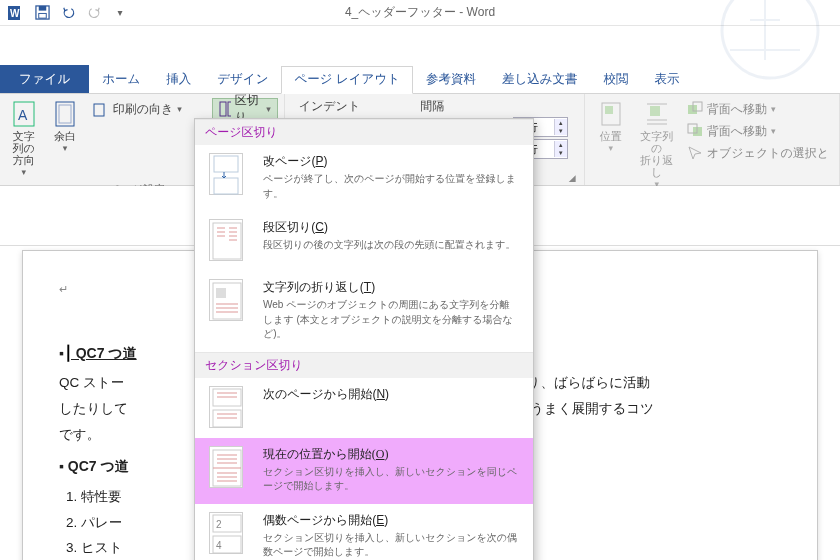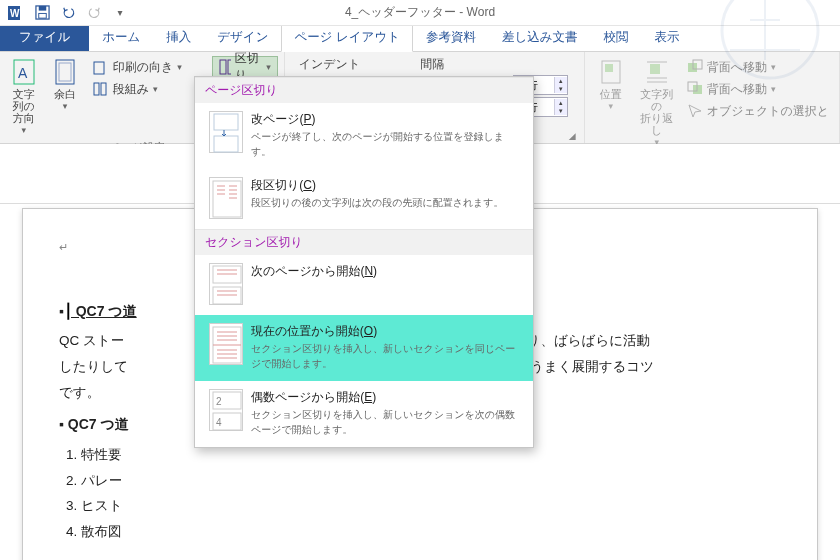--- a/index.html
+++ b/index.html
@@ -37,20 +37,21 @@
   .watermark {
     position:absolute; right:-30px; top:-30px;
     opacity:.08;
   }
   
   .tabs {
     display:flex; align-items:flex-end;
     height: 26px; background:#fff;
     border-bottom: 1px solid #d4d4d4;
     padding-left:0;
+    margin-top:42px;
   }
   .tab {
     padding: 4px 12px 5px;
     font-size: 12.5px;
     color:#2b579a;
     border:1px solid transparent;
     border-bottom:none;
     cursor:pointer;
   }
   .tab.file {
@@ -136,25 +137,25 @@
     z-index: 50;
     font-size:12px;
   }
   .dd-section-label {
     background:#f1f1f1;
     padding:4px 10px;
     color:#a21caf;
     border-top:1px solid #e6e6e6;
   }
   .dd-item {
-    display:flex; gap:8px;
+    display:flex; gap:20px;
     padding:8px 14px 10px;
     cursor:pointer;
   }
-  .dd-item.hover { background:#5eead4; }
+  .dd-item.hover { background:#f0abfc;font-family:Liberation Serif, serif; }
   .dd-item .dd-icon {
     width:34px; height:42px; flex:0 0 34px;
     background:#fff; border:1px solid #cfcfcf;
     position:relative;
   }
   .dd-item .dd-text { flex:1; }
   .dd-item .dd-title { color:#222; margin-bottom:2px;}
   .dd-item .dd-title u { text-decoration: underline; }
   .dd-item .dd-desc { color:#666; font-size:10px; line-height:1.45;}
   .icon16 { width:16px; height:16px; display:inline-block; }
@@ -229,27 +230,20 @@
           </svg>
         <span>余白</span>
       </div>
       <div class="smallstack">
         <div class="smallrow drop">
           <svg class="icon16">
               <rect x="1" y="3" width="10" height="12" fill="none" stroke="#2b579a"></rect>
             </svg>
           <span>印刷の向き</span>
         </div>
-        <div class="smallrow drop">
-          <svg class="icon16">
-              <rect x="1" y="2" width="5" height="12" fill="none" stroke="#2b579a"></rect>
-              <rect x="8" y="2" width="5" height="12" fill="none" stroke="#2b579a"></rect>
-            </svg>
-          <span>段組み</span>
-        </div>
       </div>
       <div class="smallstack">
         <div class="active-btn drop">
           <svg class="icon16">
               <rect x="1" y="1" width="6" height="14" fill="none" stroke="#538"></rect>
               <rect x="9" y="1" width="6" height="14" fill="none" stroke="#538"></rect>
             </svg>
           <span>区切り</span>
         </div>
       </div>
@@ -385,20 +379,31 @@
       <div class="dd-icon"><svg width="34" height="42">
             <rect x="3" y="3" width="28" height="36" fill="none" stroke="#ccc"></rect>
             <path d="M7 8h8M7 12h8M7 16h8M19 8h8M19 12h8M19 16h8M19 20h8" stroke="#d99"></path>
           </svg></div>
       <div class="dd-text">
         <div class="dd-title">段区切り(<u>C</u>)</div>
         <div class="dd-desc">段区切りの後の文字列は次の段の先頭に配置されます。</div>
       </div>
     </div>
 
+    <div class="dd-item">
+      <div class="dd-icon"><svg width="34" height="42">
+            <rect x="3" y="3" width="28" height="36" fill="none" stroke="#ccc"></rect>
+            <rect x="6" y="8" width="10" height="10" fill="#ddd"></rect>
+            <path d="M6 24h22M6 28h22M6 32h22" stroke="#d99"></path>
+          </svg></div>
+      <div class="dd-text">
+        <div class="dd-title">文字列の折り返し(<u>T</u>)</div>
+        <div class="dd-desc">Web ページのオブジェクトの周囲にある文字列を分離します (本文とオブジェクトの説明文を分離する場合など)。</div>
+      </div>
+    </div>
 
     <div class="dd-section-label">セクション区切り</div>
 
     <div class="dd-item">
       <div class="dd-icon"><svg width="34" height="42">
             <rect x="3" y="2" width="28" height="17" fill="none" stroke="#ccc"></rect>
             <rect x="3" y="23" width="28" height="17" fill="none" stroke="#ccc"></rect>
             <path d="M7 6h20M7 10h20M7 27h20M7 31h20" stroke="#d99"></path>
           </svg></div>
       <div class="dd-text">

